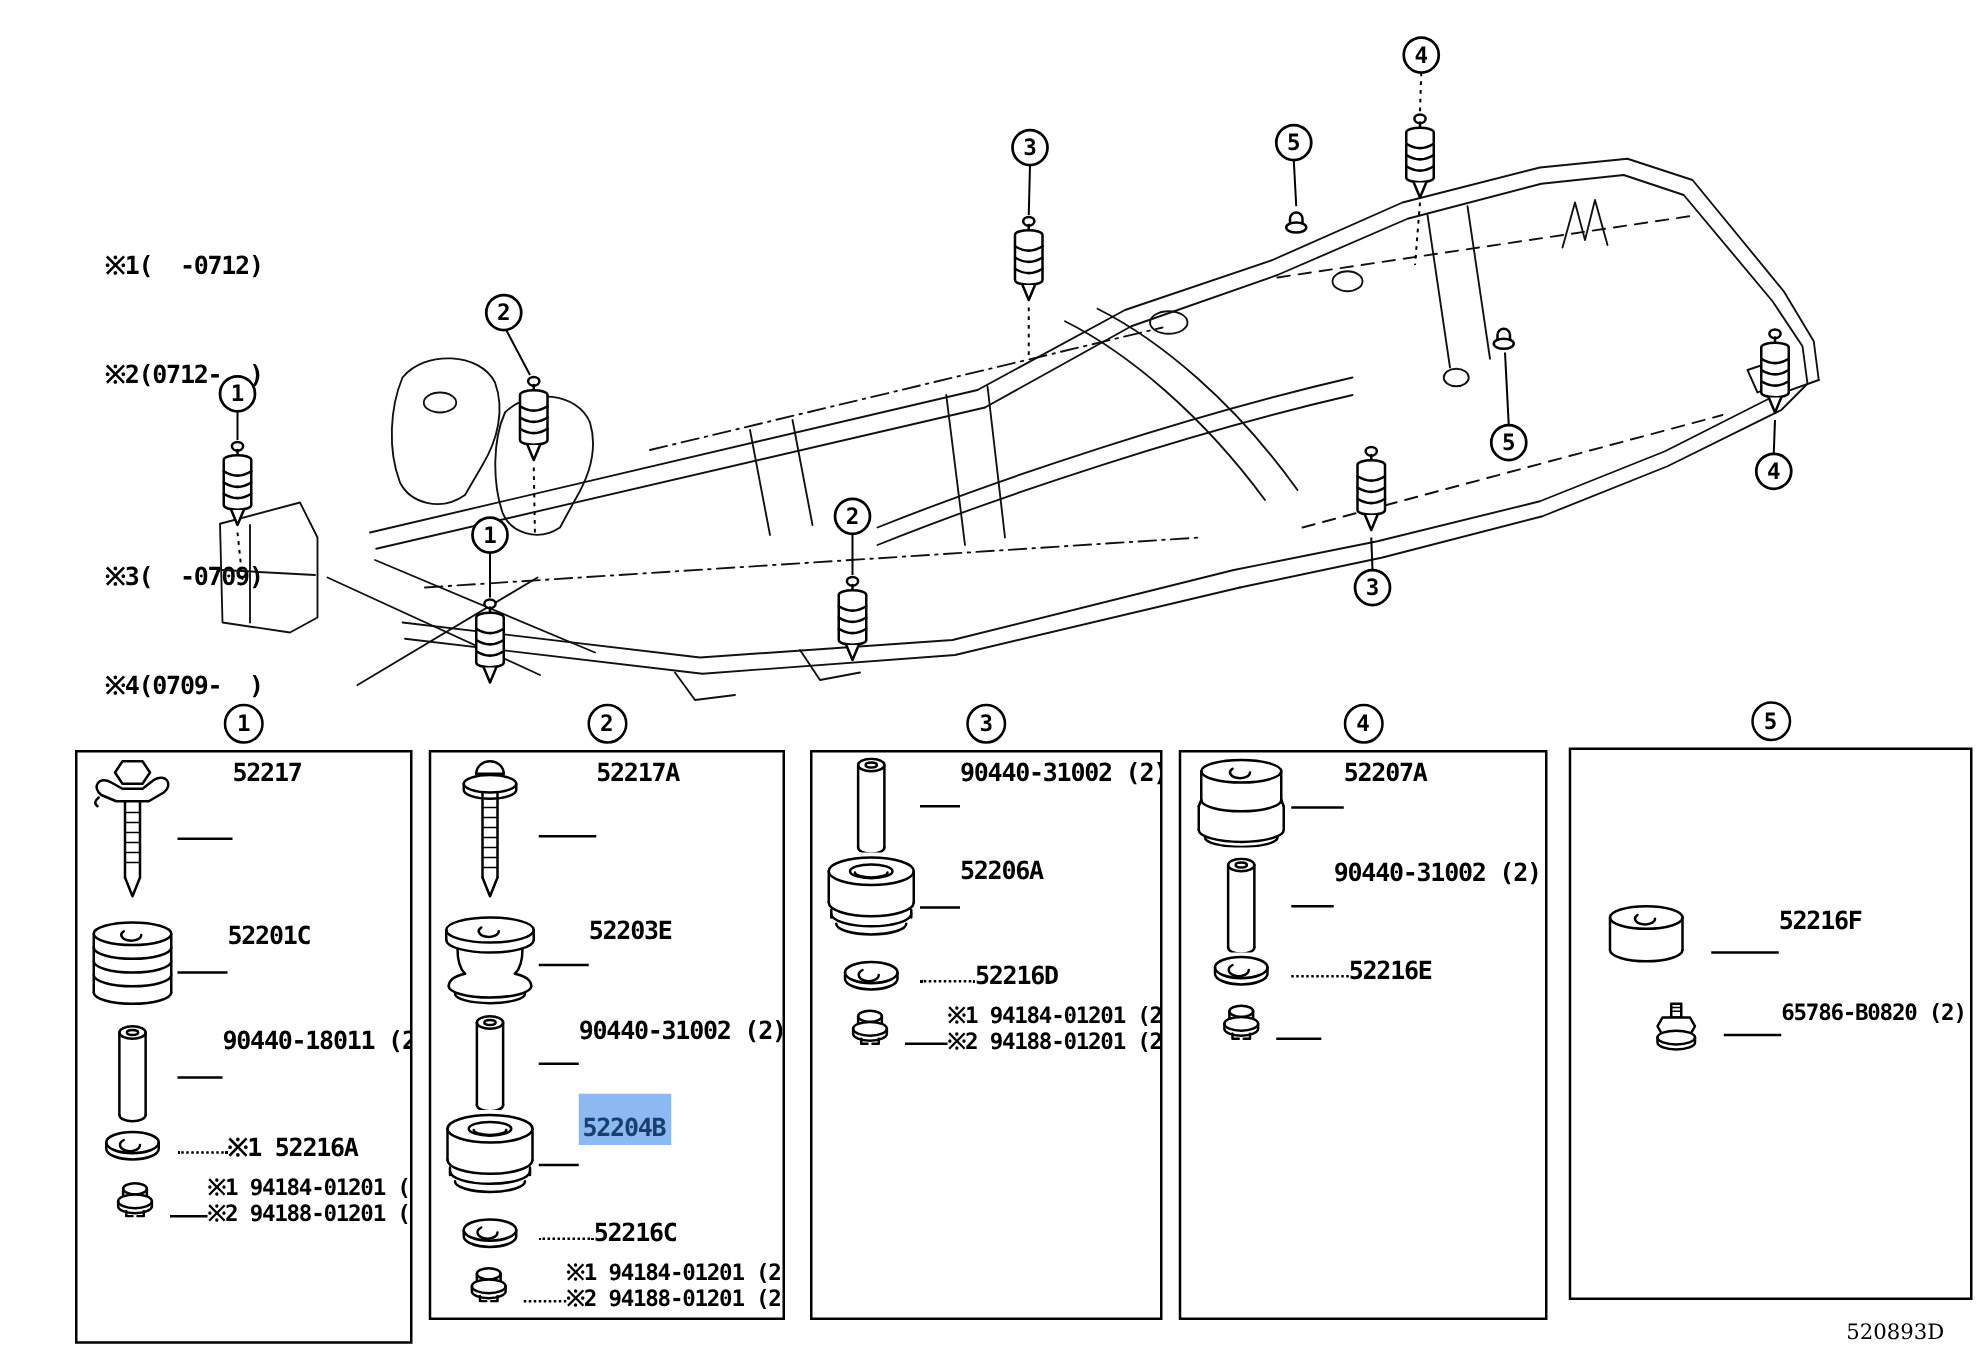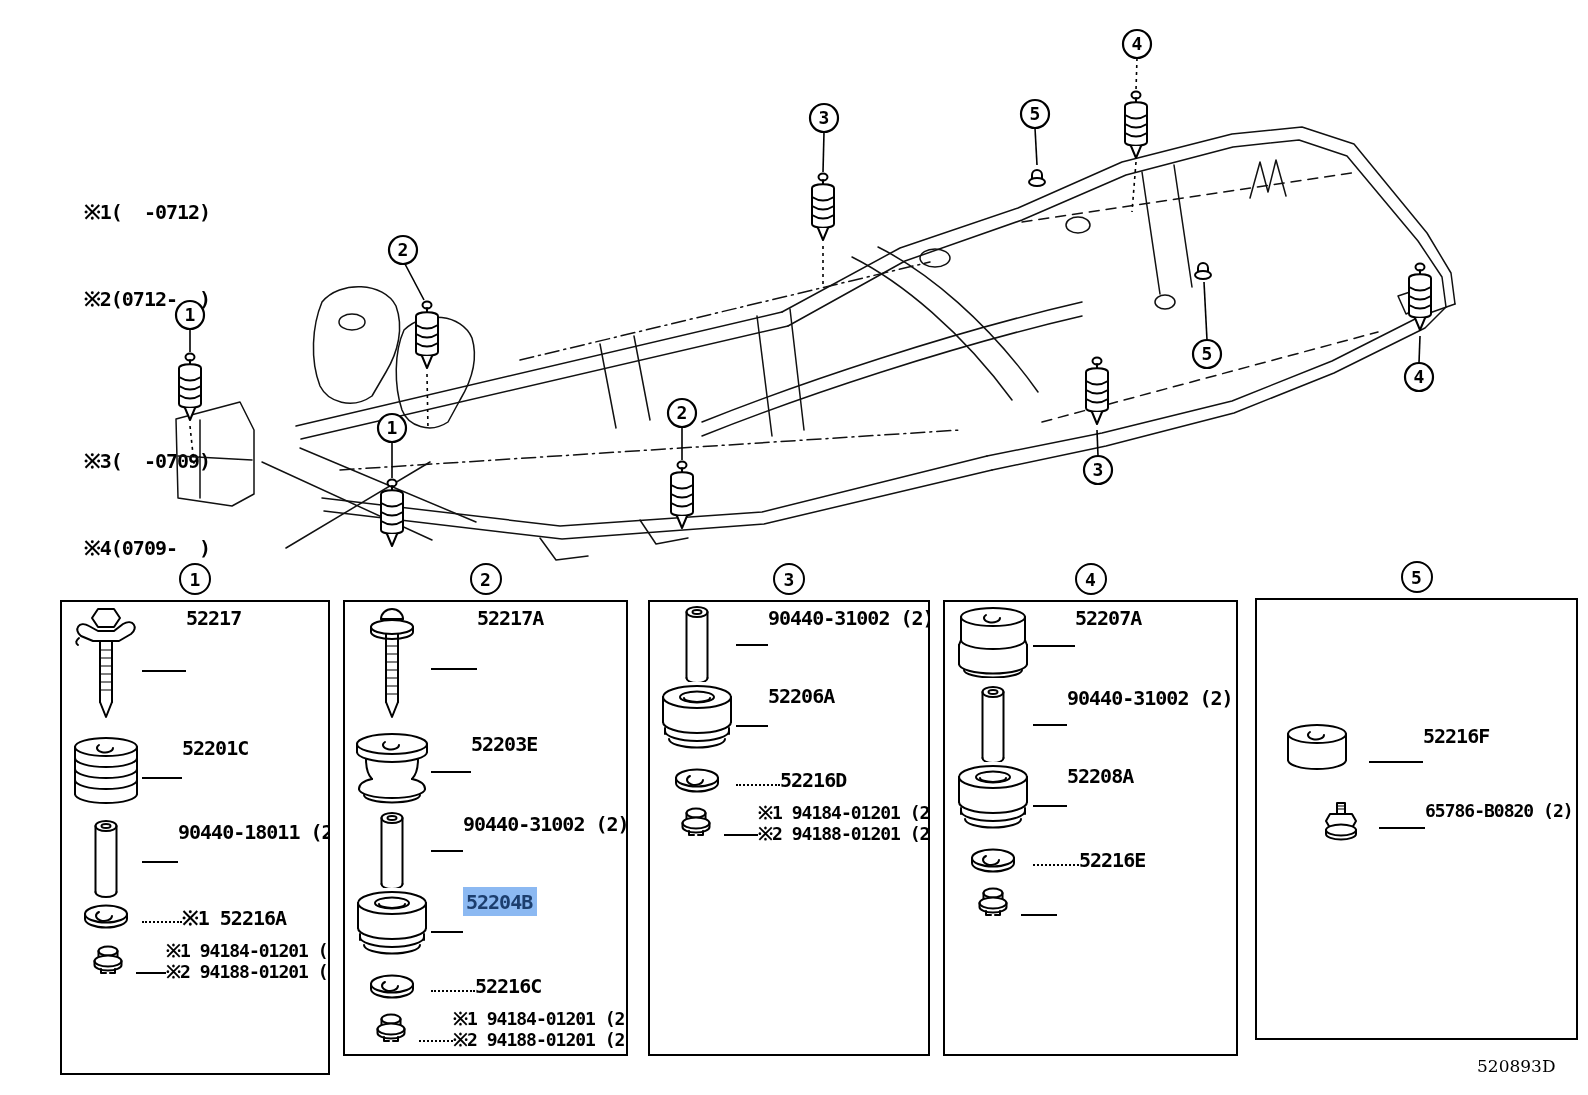--- a/index.html
+++ b/index.html
@@ -26,21 +26,21 @@
            font-size:18px; font-weight:bold; background:#fff; }
   .row   { display:flex; align-items:flex-start; flex:0 0 auto; }
   .ic    { flex:0 0 auto; display:flex; justify-content:center; align-items:center; }
   .ld    { flex:0 0 auto; border-top:2px solid #000; align-self:center; }
   .ld.dot{ border-top:2px dotted #000; }
   .lbl   { font-weight:bold; font-size:20px; letter-spacing:-1px; white-space:nowrap; }
   .rownut{ align-items:flex-start; }
   .rownut .ld { margin-top:16px; }
   .nlbls { display:flex; flex-direction:column; }
   .nlbl  { font-weight:bold; font-size:18px; letter-spacing:-1px; white-space:nowrap; line-height:21px; }
-  .hl    { background:var(--hl-bg); color:var(--hl-tx); padding:3px 5px 2px 3px; }
+  .hl    { background:var(--hl-bg); color:var(--hl-tx); padding:15px 5px 2px 3px; }
 
   .diagcode { position:absolute; left:1477px; top:1056px; font-family:"DejaVu Serif", serif;
               font-size:17px; letter-spacing:0px; }
 </style>
 </head>
 <body>
 
 <div class="stage">
 
   <svg width="0" height="0" style="position:absolute" aria-hidden="true">
@@ -458,29 +458,20 @@
       </div>
       <div class="row" style="height:78px">
         <div class="ic" style="width:80px">
             <svg width="26" height="76">
               <use href="#s-spacer"></use>
             </svg>
           </div>
         <div class="ld" style="width:34px"></div>
         <div class="lbl">90440-31002 (2)</div>
       </div>
-      <div class="row" style="height:84px">
-        <div class="ic" style="width:80px">
-            <svg width="74" height="70">
-              <use href="#s-cushbore"></use>
-            </svg>
-          </div>
-        <div class="ld" style="width:34px"></div>
-        <div class="lbl">52208A</div>
-      </div>
       <div class="row" style="height:34px">
         <div class="ic" style="width:80px">
             <svg width="46" height="26">
               <use href="#s-retainer"></use>
             </svg>
           </div>
         <div class="ld dot" style="width:46px"></div>
         <div class="lbl">52216E</div>
       </div>
       <div class="row rownut" style="height:50px">

